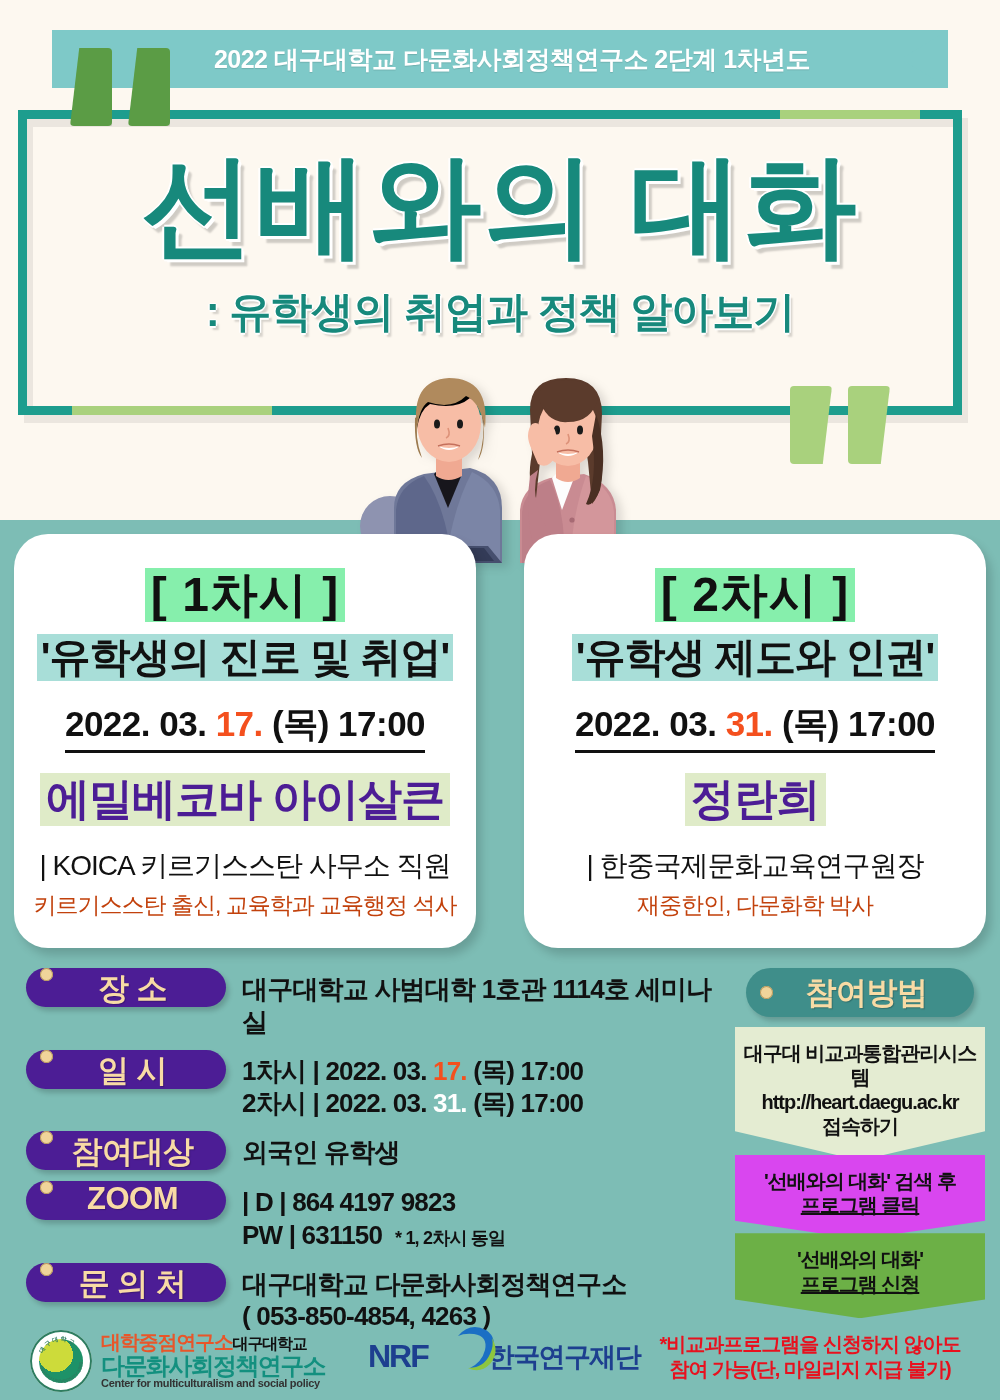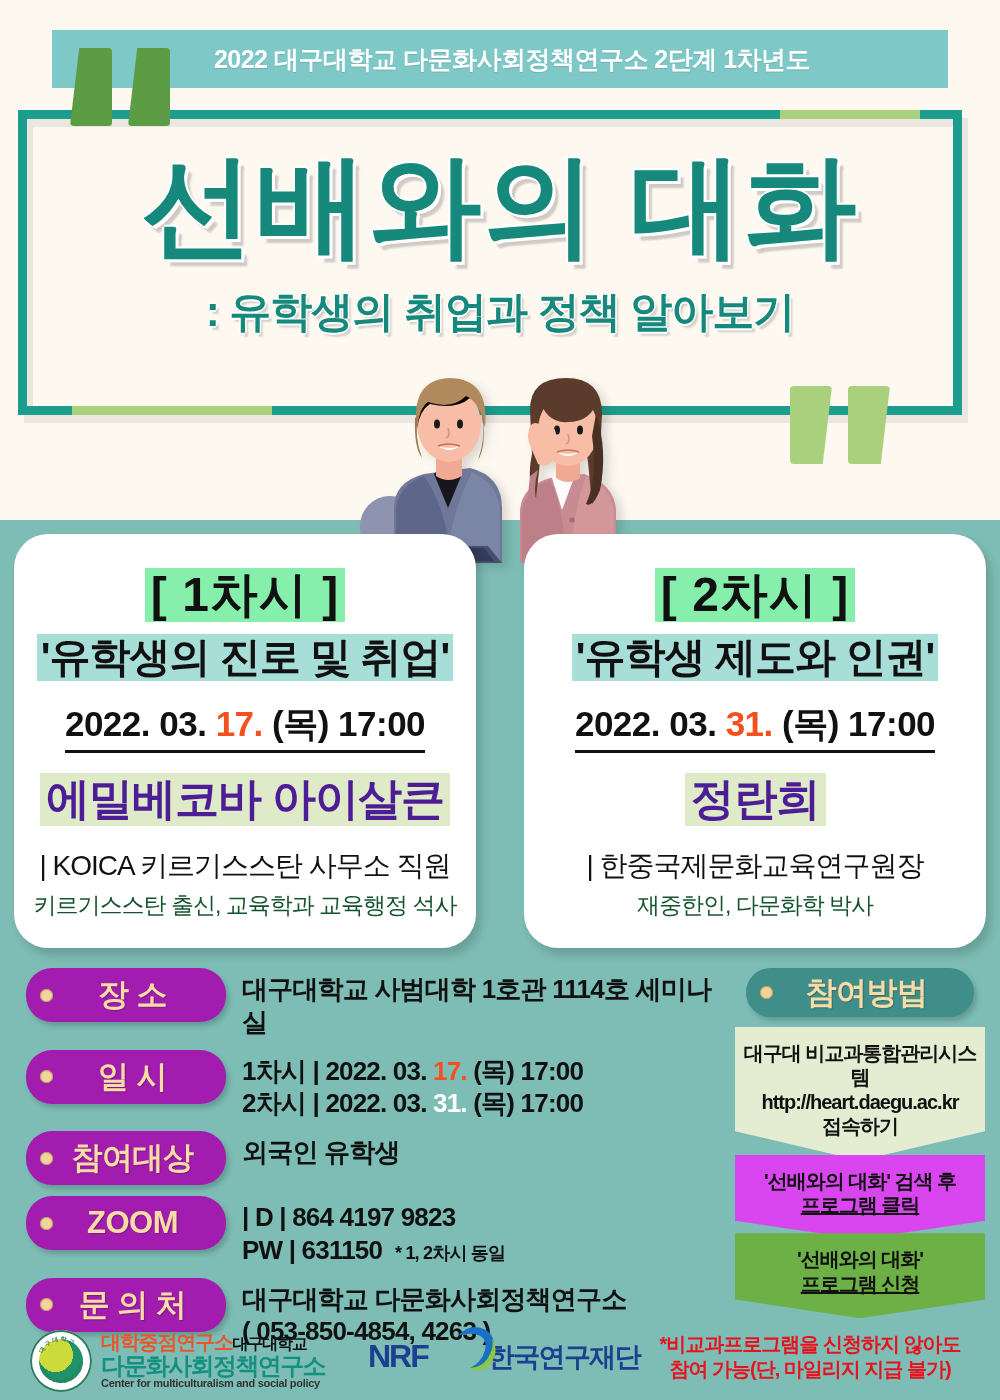--- a/index.html
+++ b/index.html
@@ -69,27 +69,27 @@
   .c-num{font-size:48px;font-weight:900;color:#111;letter-spacing:1px;
     background:#86efac;padding:0 6px;line-height:1.12;}
   .c-topic{margin-top:12px;font-size:41px;font-weight:900;color:#111;letter-spacing:-1px;
     background:#a8ded8;padding:0 4px;line-height:1.15;}
   .c-date{margin-top:20px;font-size:35px;font-weight:700;color:#111;letter-spacing:-0.5px;
     border-bottom:3px solid #111;padding-bottom:2px;white-space:nowrap;}
   .c-date .dnum{color:#f4501e;}
   .c-name{margin-top:20px;font-size:44px;font-weight:700;color:#4c1d95;letter-spacing:-1px;
     background:#dfebc8;padding:0 6px;line-height:1.2;}
   .c-role{margin-top:21px;font-size:28px;font-weight:500;color:#111;letter-spacing:-1px;}
-  .c-bio{margin-top:5px;font-size:23px;font-weight:500;color:#14532d;letter-spacing:-1px;}
+  .c-bio{margin-top:5px;font-size:23px;font-weight:500;color:#c2410c;letter-spacing:-1px;}
 
   
   .info{position:absolute;left:26px;top:968px;width:700px;z-index:9;}
   .irow{display:flex;align-items:flex-start;margin-bottom:11px;}
-  .pill{flex:0 0 auto;width:200px;height:54px;background:#a21caf;border-radius:26px;
-    display:flex;align-items:center;box-shadow:3px 4px 5px rgba(0,0,0,.18);box-sizing:border-box;
+  .pill{flex:0 0 auto;width:200px;height:39px;background:#4c1d95;border-radius:26px;
+    display:flex;align-items:flex-start;box-shadow:3px 4px 5px rgba(0,0,0,.18);box-sizing:border-box;
     padding-left:14px;}
   .pill .dot{width:13px;height:13px;border-radius:50%;background:#f0d49a;flex:0 0 auto;
     box-shadow:inset 0 0 0 1px #b99a5e;}
   .pill .plabel{flex:1;text-align:center;color:#f8dba5;font-size:31px;font-weight:900;
     letter-spacing:-0.5px;text-shadow:1px 1px 1px rgba(0,0,0,.22);padding-right:14px;}
   .ival{margin-left:16px;padding-top:5px;color:#111;font-size:26px;font-weight:700;
     letter-spacing:-0.8px;line-height:1.26;}
   .ival .hl{color:#ffffff;}
   .ival .red{color:#f4501e;}
   .ival .small{font-size:18px;font-weight:700;}

